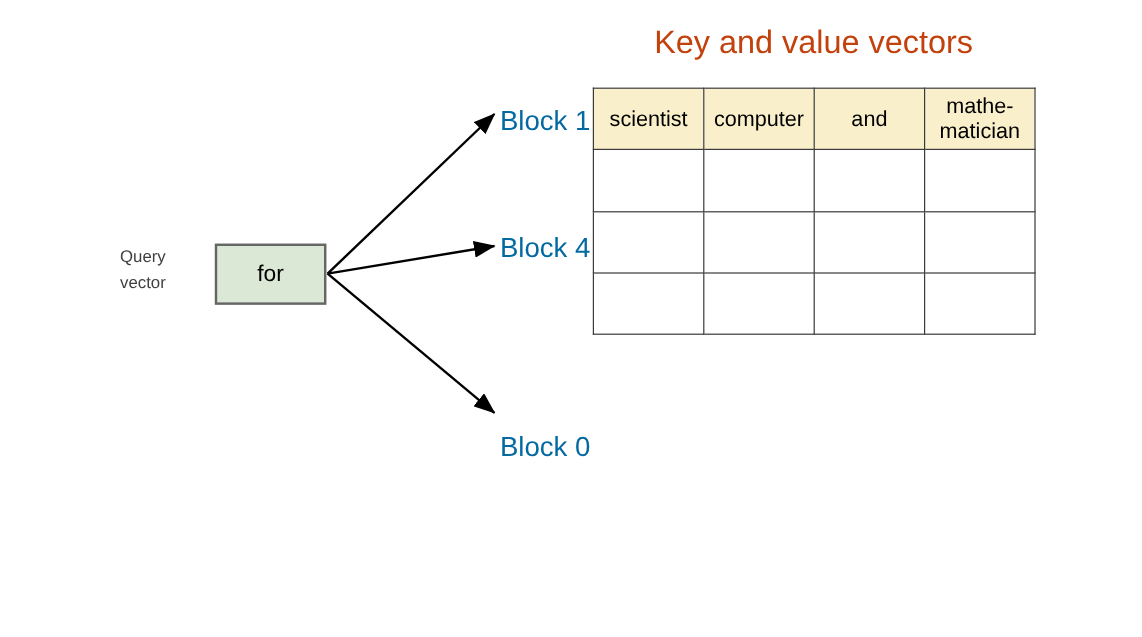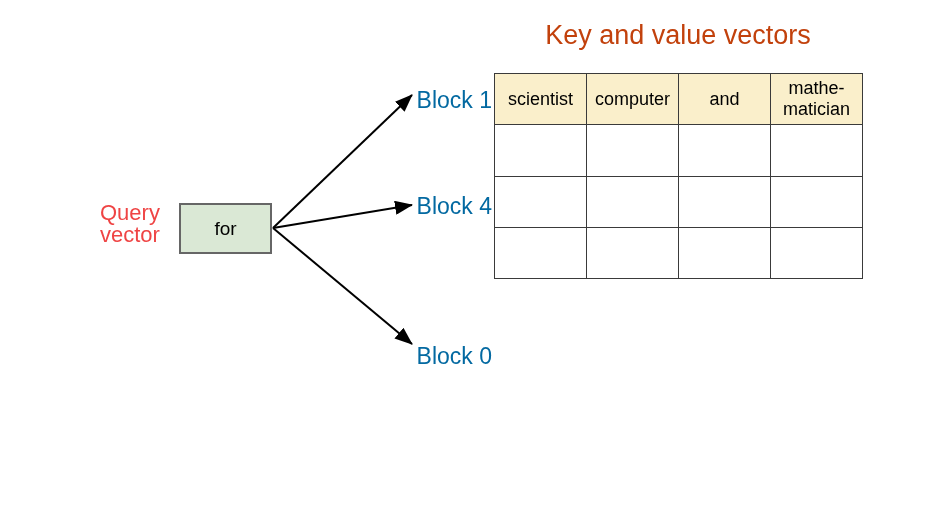--- a/index.html
+++ b/index.html
@@ -32,24 +32,24 @@
     color: #c2410c;
     white-space: nowrap;
   }
 
   
   #query-vector-label {
     position: absolute;
     left: 100px;
     top: 202px;
     width: 74px;
-    font-size: 22px;
+    font-size: 14px;
     line-height: 22px;
     text-align: left;
-    color: #ef4444;
+    color: #404040;
   }
 
   
   #query-token-box {
     position: absolute;
     left: 179px;
     top: 203px;
     width: 93px;
     height: 51px;
     box-sizing: border-box;
@@ -77,21 +77,21 @@
     position: absolute;
     font-size: 23px;
     line-height: 22px;
     color: #0369a1;
     text-align: right;
     width: 80px;
     white-space: nowrap;
   }
   #block-label-1 { left: 412px; top: 89px; }
   #block-label-2 { left: 412px; top: 195px; }
-  #block-label-0 { left: 412px; top: 345px; }
+  #block-label-0 { left: 412px; top: 361px; }
 
   
   #kv-table {
     position: absolute;
     left: 494px;
     top: 73px;
     border-collapse: collapse;
     table-layout: fixed;
     width: 368px;
   }

